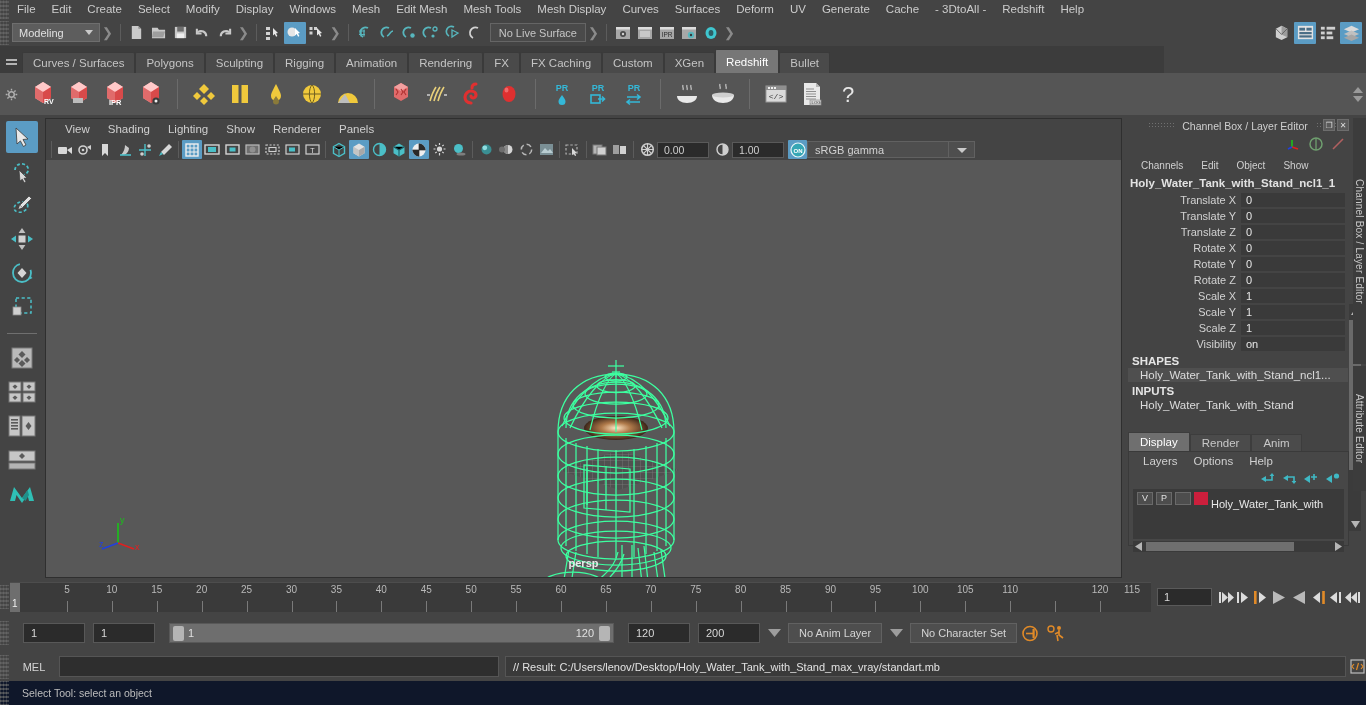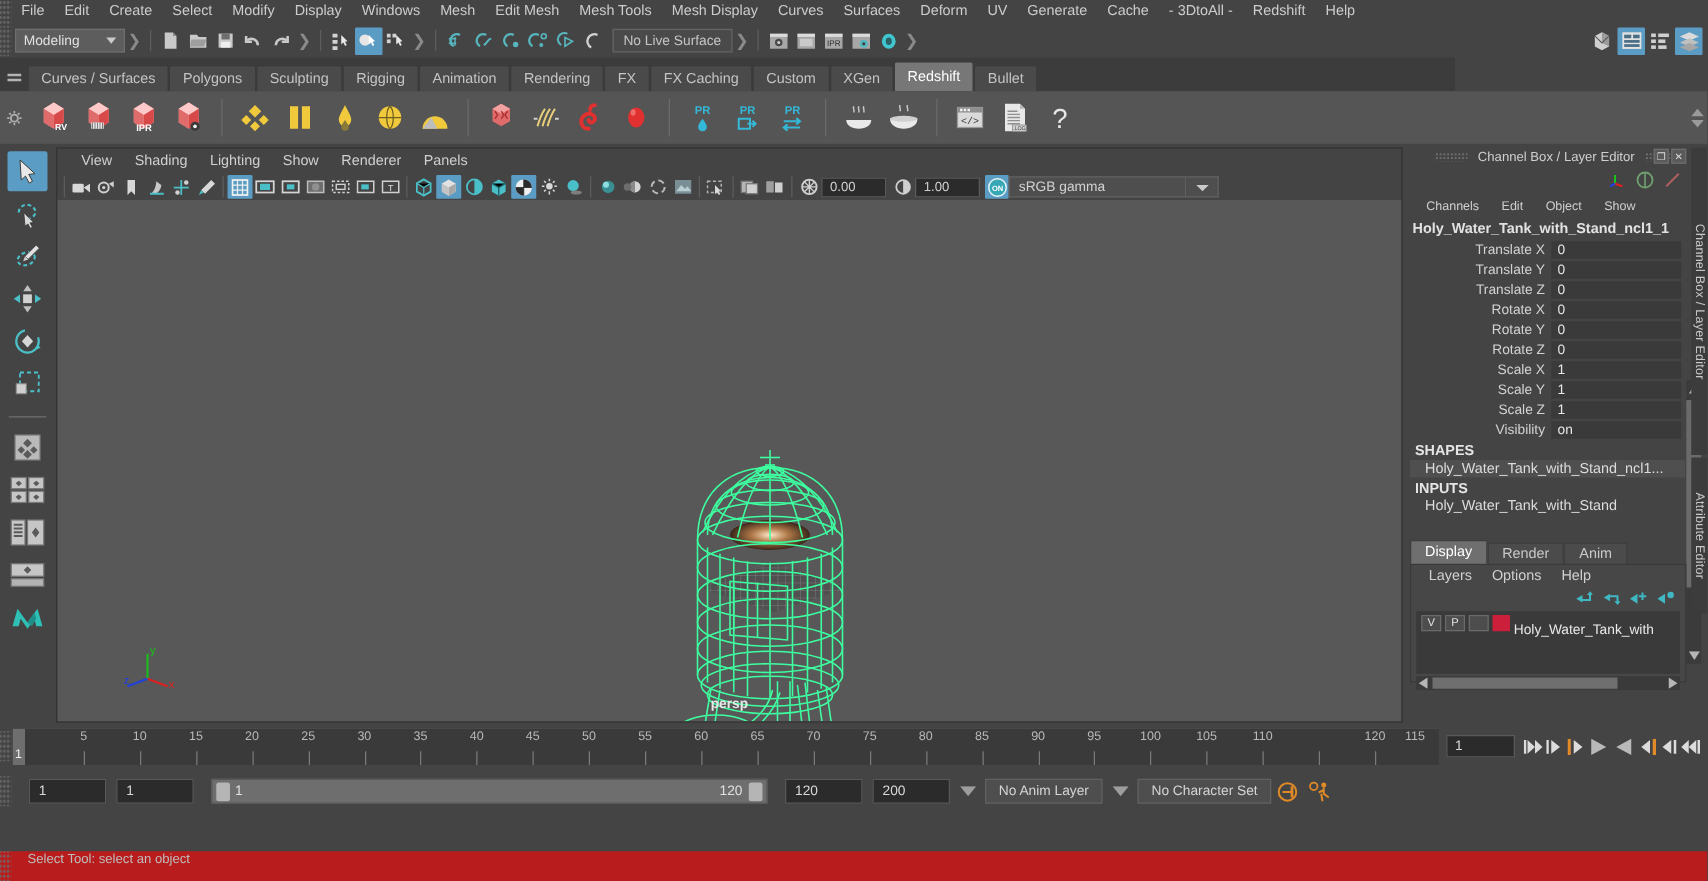--- a/index.html
+++ b/index.html
@@ -161,22 +161,22 @@
   
   .cmdrow { position:absolute; left:0; top:652px; width:1366px; height:29px; background:#444444;
             display:flex; align-items:center; }
   .mel-lab { width:50px; text-align:center; font-size:11px; color:#d5d5d5; }
   .mel-in { height:21px; background:#2e2e2e; border:1px solid #555; flex:none; width:440px; }
   .mel-out { height:21px; background:#3a3a3a; border:1px solid #555; flex:1; margin:0 2px 0 6px;
              display:flex;align-items:center;padding-left:7px; font-size:11px; color:#e2e2e2;
              overflow:hidden; white-space:nowrap; }
   .mel-btn { width:18px;height:21px;display:flex;align-items:center;justify-content:center; }
 
-  .helpline { position:absolute; left:0; top:681px; width:1366px; height:24px; background:#b91c1c;
-              display:flex; align-items:flex-start; }
+  .helpline { position:absolute; left:0; top:681px; width:1366px; height:24px; background:#0f172a;
+              display:flex; align-items:center; }
   .helptxt { font-size:10.5px; color:#bdbdbd; padding-left:22px; }
 </style>
 </head>
 <body>
 
 <div class="app">
 
   <div class="menubar">
     <div class="grip"></div>
     <div class="mi">File</div>
@@ -1309,19 +1309,31 @@
       </div>
     <div class="rsel" style="width:26px;">
       <svg width="20" height="19" viewBox="0 0 20 19">
           <circle cx="5" cy="5" r="3" fill="none" stroke="#e08a28" stroke-width="1.4"></circle>
           <circle cx="13" cy="4" r="2" fill="#e08a28"></circle>
           <path d="M13 6v5l4 3M13 8l-4 2M11 11l1 6" stroke="#e08a28" stroke-width="1.6" fill="none"></path>
         </svg>
       </div>
   </div>
 
+  <div class="cmdrow">
+    <div class="grip"></div>
+    <div class="mel-lab">MEL</div>
+    <input class="mel-in" value="" style="">
+    <div class="mel-out">// Result: C:/Users/lenov/Desktop/Holy_Water_Tank_with_Stand_max_vray/standart.mb</div>
+    <div class="mel-btn">
+      <svg width="15" height="15" viewBox="0 0 15 15">
+          <rect x="1" y="1" width="13" height="13" fill="none" stroke="#bdbdbd" stroke-width="1.2"></rect>
+          <path d="M4 5l-2 2.5L4 10M11 5l2 2.5L11 10M8.5 4l-2 7" stroke="#e08a28" stroke-width="1.2" fill="none"></path>
+        </svg>
+      </div>
+  </div>
 
   <div class="helpline">
     <div class="grip" style="position:absolute;left:0;"></div>
     <div class="helptxt">Select Tool: select an object</div>
   </div>
 
 </div>
 
 </body></html>

